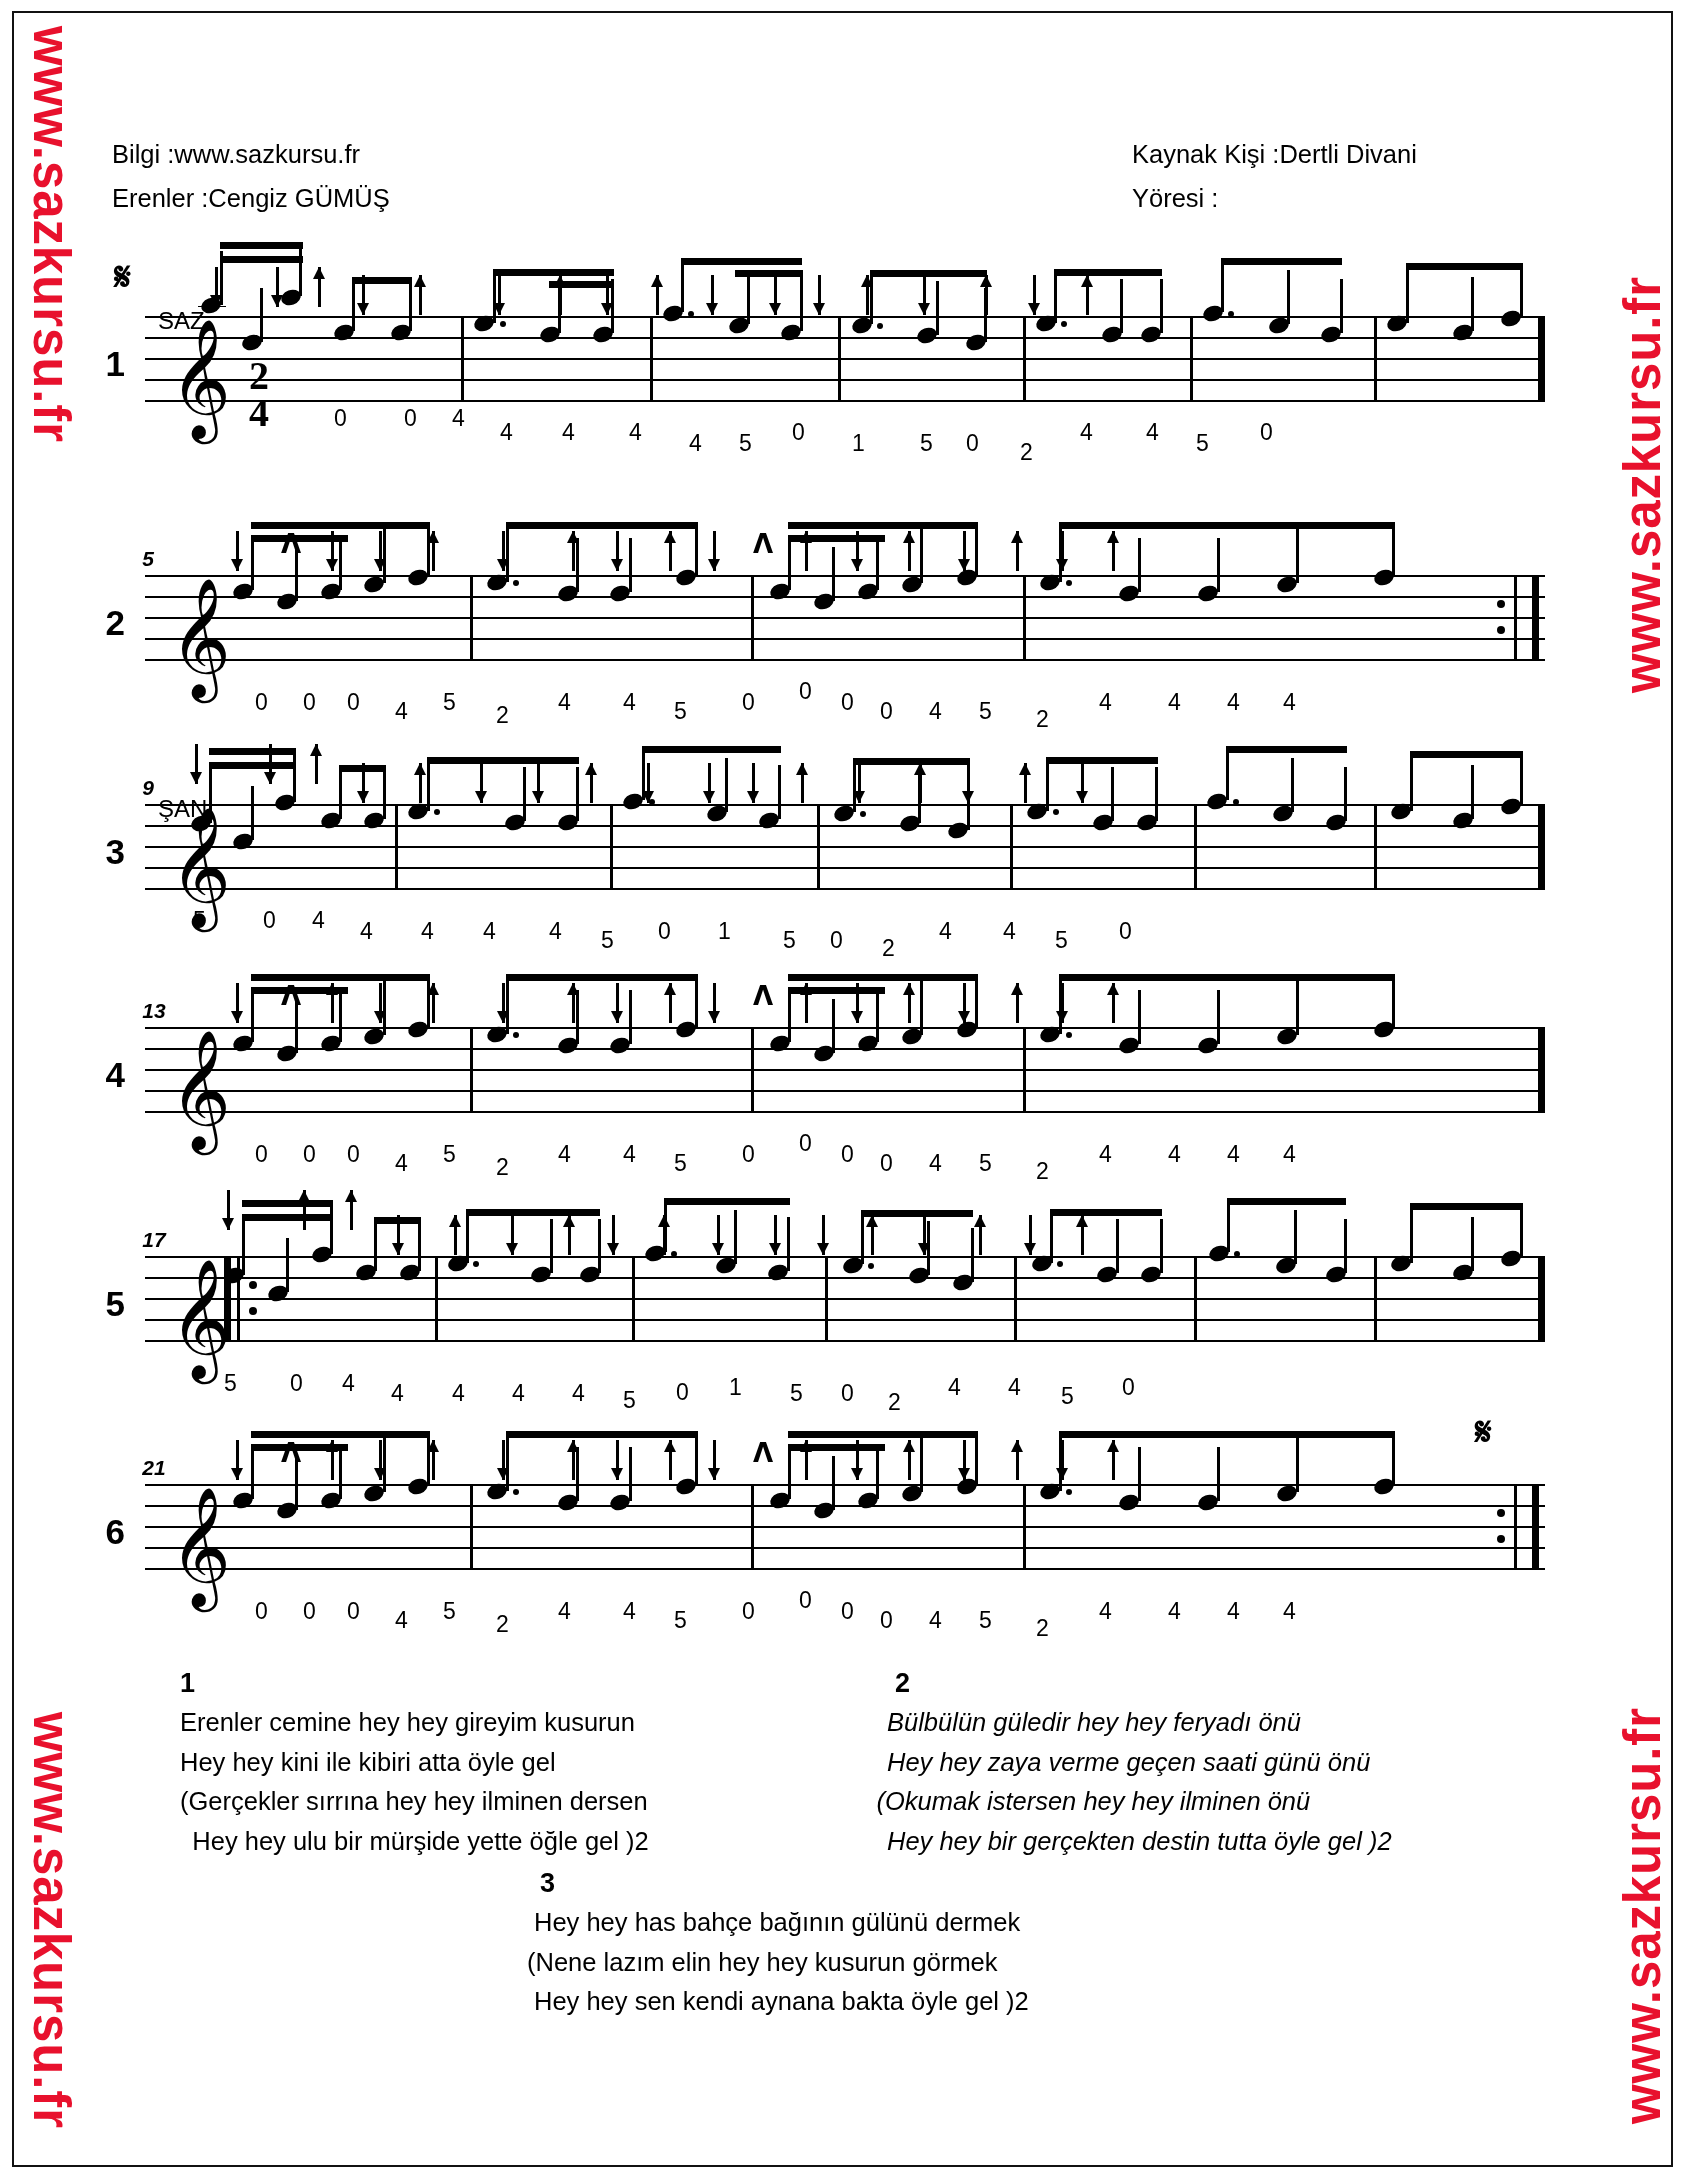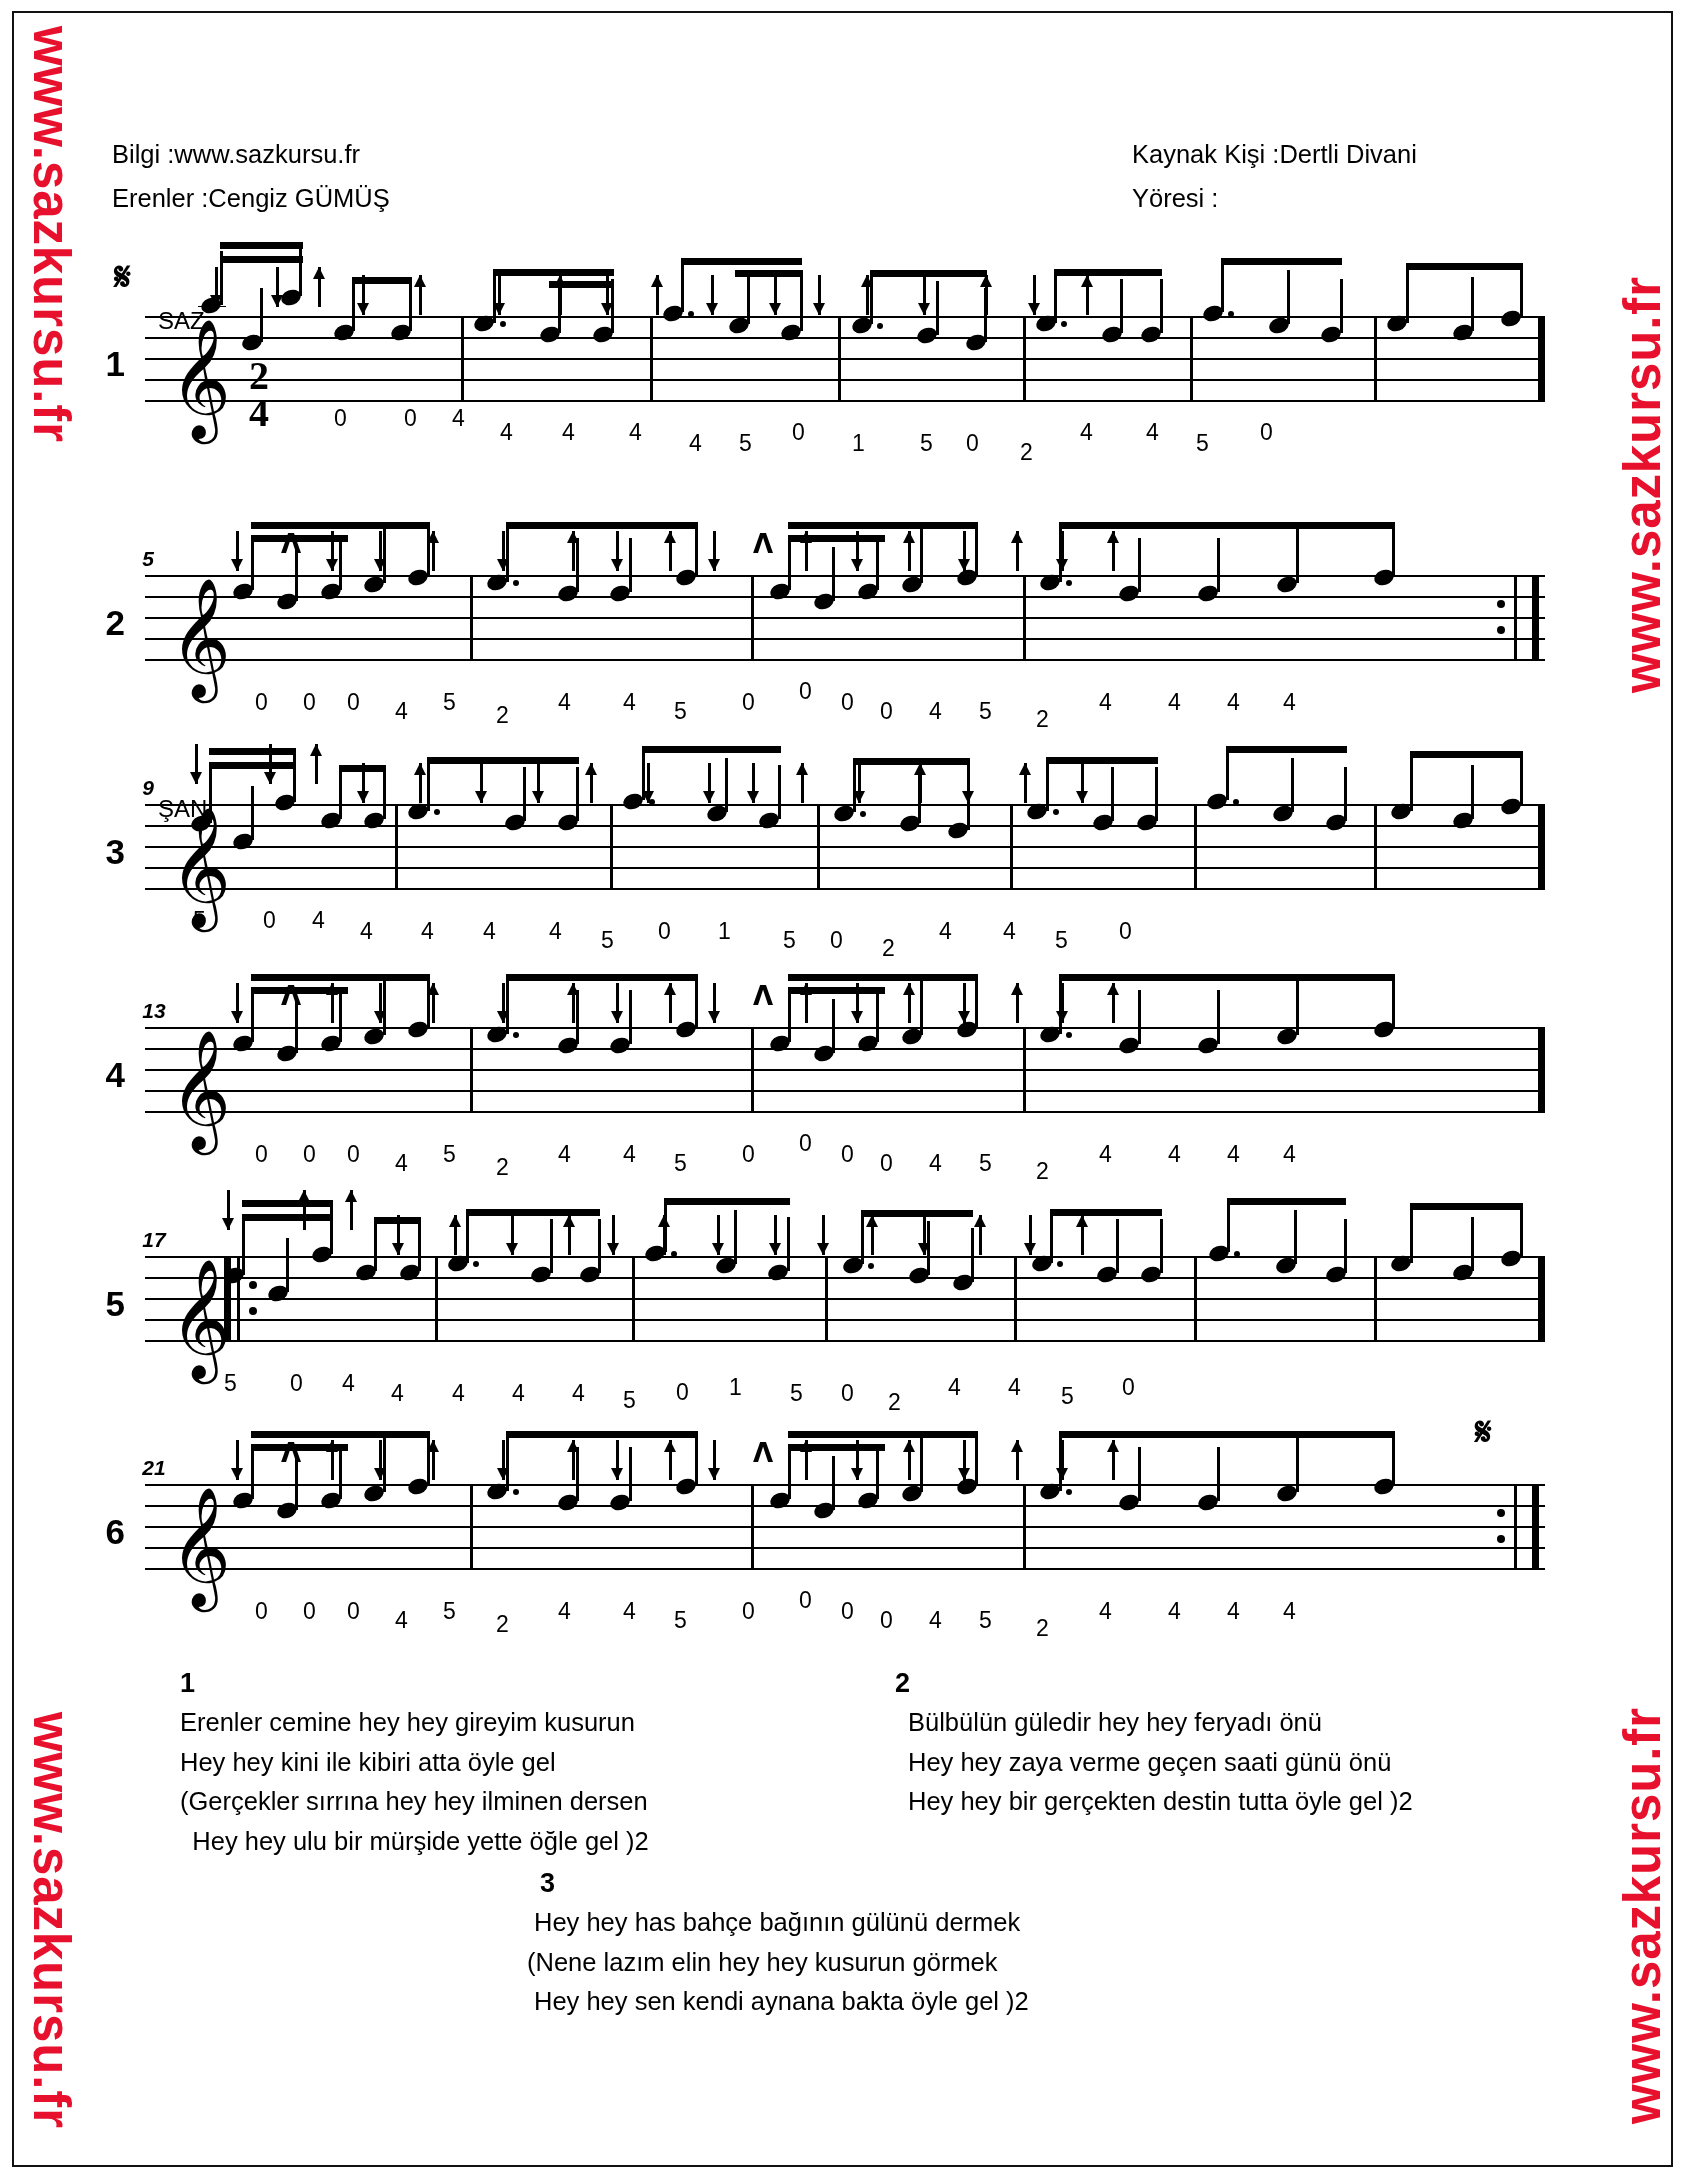--- a/index.html
+++ b/index.html
@@ -1328,23 +1328,24 @@
 
   <div class="lyric-num" style="left:180px; top:1668px;">1</div>
   <div class="lyric-block" style="left:180px; top:1703px;">
     <div>Erenler cemine hey hey gireyim kusurun</div>
     <div>Hey hey kini ile kibiri atta öyle gel</div>
     <div>(Gerçekler sırrına hey hey ilminen dersen</div>
     <div style="padding-left:12.3px;">Hey hey ulu bir mürşide yette öğle gel )2</div>
   </div>
 
   <div class="lyric-num" style="left:895px; top:1668px;">2</div>
-  <div class="lyric-block" style="left:908px; top:1703px;">
+  <div class="lyric-block" style="left:887px; top:1703px;font-style:italic;">
     <div>Bülbülün güledir hey hey feryadı önü</div>
     <div>Hey hey zaya verme geçen saati günü önü</div>
+    <div style="margin-left:-10.5px;">(Okumak istersen hey hey ilminen önü</div>
     <div>Hey hey bir gerçekten destin tutta öyle gel )2</div>
   </div>
 
   <div class="lyric-num" style="left:540px; top:1868px;">3</div>
   <div class="lyric-block" style="left:534px; top:1903px;">
     <div>Hey hey has bahçe bağının gülünü dermek</div>
     <div style="margin-left:-7px;">(Nene lazım elin hey hey kusurun görmek</div>
     <div>Hey hey sen kendi aynana bakta öyle gel )2</div>
   </div>
 

